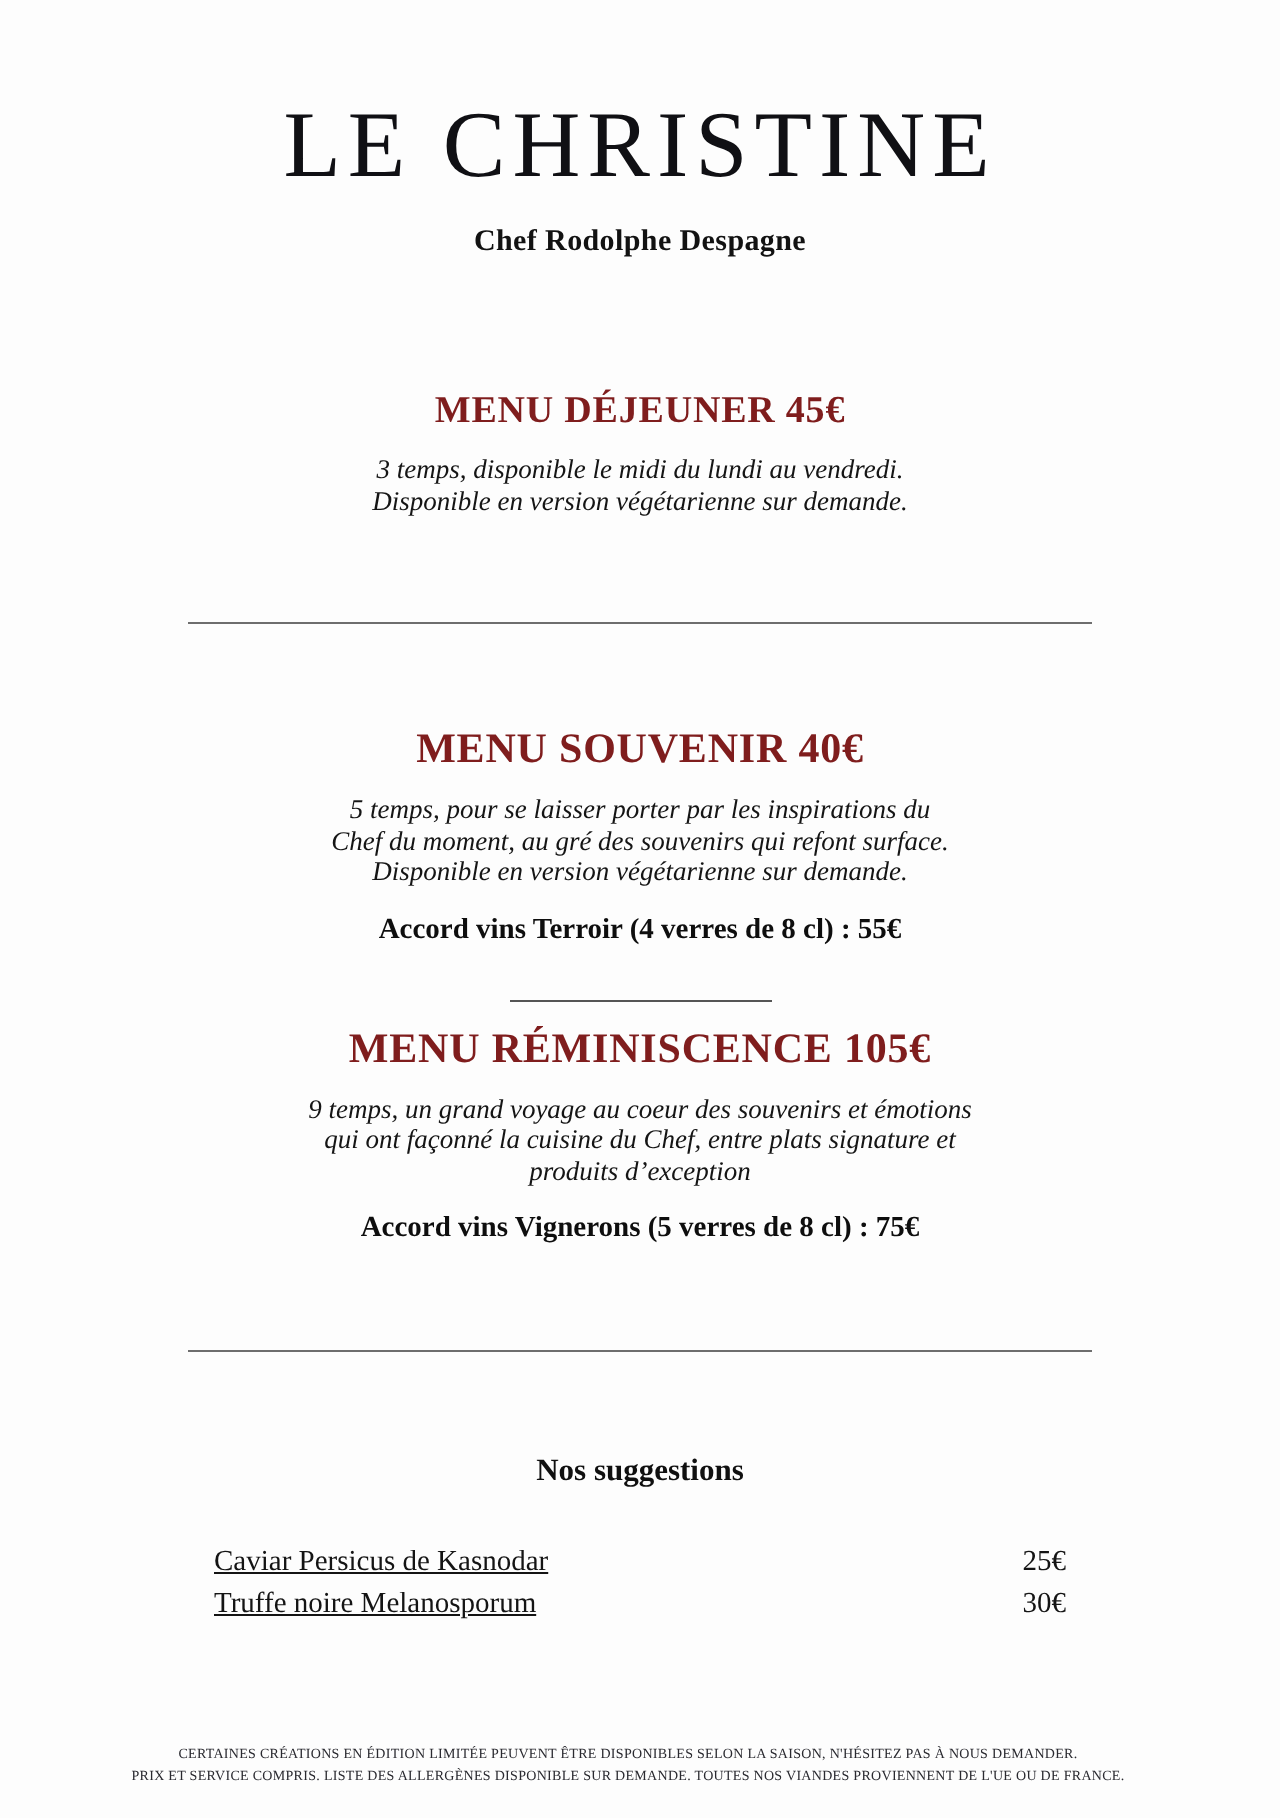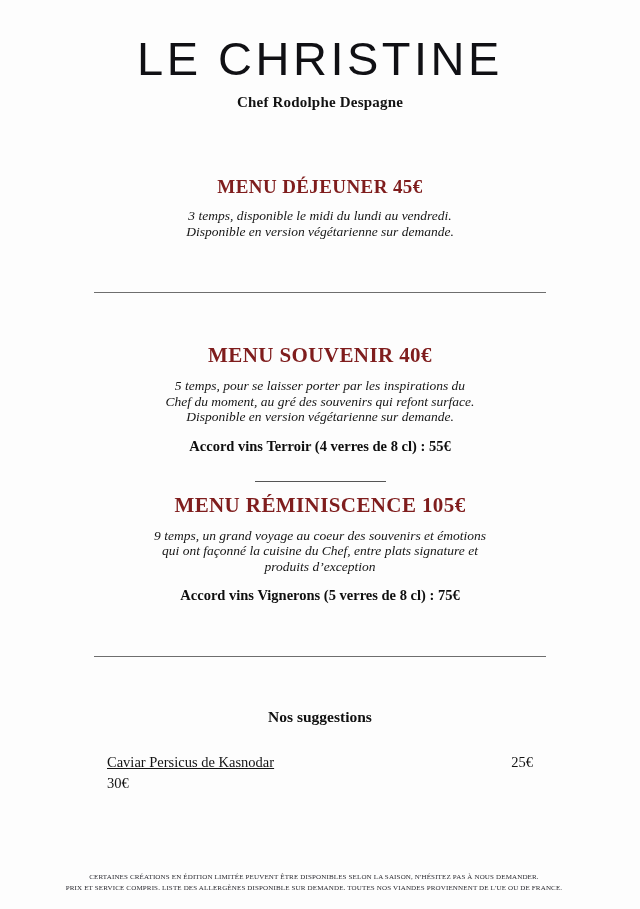--- a/index.html
+++ b/index.html
@@ -22,27 +22,27 @@
     box-sizing: border-box;
     background: #fdfdfd;
   }
 
   
   .header {
     padding-top: 34px;
     text-align: center;
   }
   .restaurant-name {
-    font-family: Liberation Sans, sans-serif;
+    font-family: Liberation Serif, serif;
     font-weight: 400;
     font-size: 47px;
     line-height: 1.05;
     letter-spacing: 3.5px;
     color: #101014;
-    margin: 0;
+    margin: 15px;
   }
   .chef-name {
     font-family: "Liberation Serif", "DejaVu Serif", serif;
     font-weight: bold;
     font-size: 15px;
     letter-spacing: 0.2px;
     margin: 11px 0 0 0;
     color: #121212;
   }
 
@@ -187,20 +187,21 @@
   <hr class="rule-wide second">
 
   <div class="suggestions-block">
     <h2 class="suggestions-title">Nos suggestions</h2>
     <div class="suggestion-list">
       <div class="suggestion-row">
         <span class="suggestion-name">Caviar Persicus de Kasnodar</span>
         <span class="suggestion-price">25€</span>
       </div>
       <div class="suggestion-row">
+        <span class="suggestion-name">Truffe noire Melanosporum</span>
         <span class="suggestion-price">30€</span>
       </div>
     </div>
   </div>
 
   <div class="footer">
     <span class="line">CERTAINES CRÉATIONS EN ÉDITION LIMITÉE PEUVENT ÊTRE DISPONIBLES SELON LA SAISON, N'HÉSITEZ PAS À NOUS DEMANDER.</span>
     <span class="line">PRIX ET SERVICE COMPRIS. LISTE DES ALLERGÈNES DISPONIBLE SUR DEMANDE. TOUTES NOS VIANDES PROVIENNENT DE L'UE OU DE FRANCE.</span>
   </div>
 

